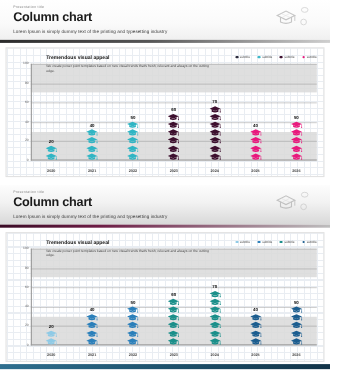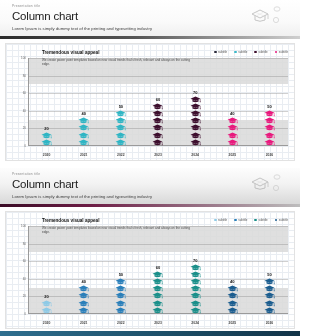--- a/index.html
+++ b/index.html
@@ -37,21 +37,21 @@
   }
   .eyebrow {
     font-size: 3.2px;
     letter-spacing: .25px;
     color: #8a8a8a;
     text-transform: none;
     line-height: 5px;
   }
   .title {
     font-size: 11.5px;
-    font-weight: normal;
+    font-weight: bold;
     color: #1b1b1b;
     line-height: 13px;
     letter-spacing: -.2px;
     margin-top: 1px;
   }
   .subtitle {
     font-size: 4.2px;
     color: #3b3b3b;
     line-height: 7px;
     margin-top: 2px;

